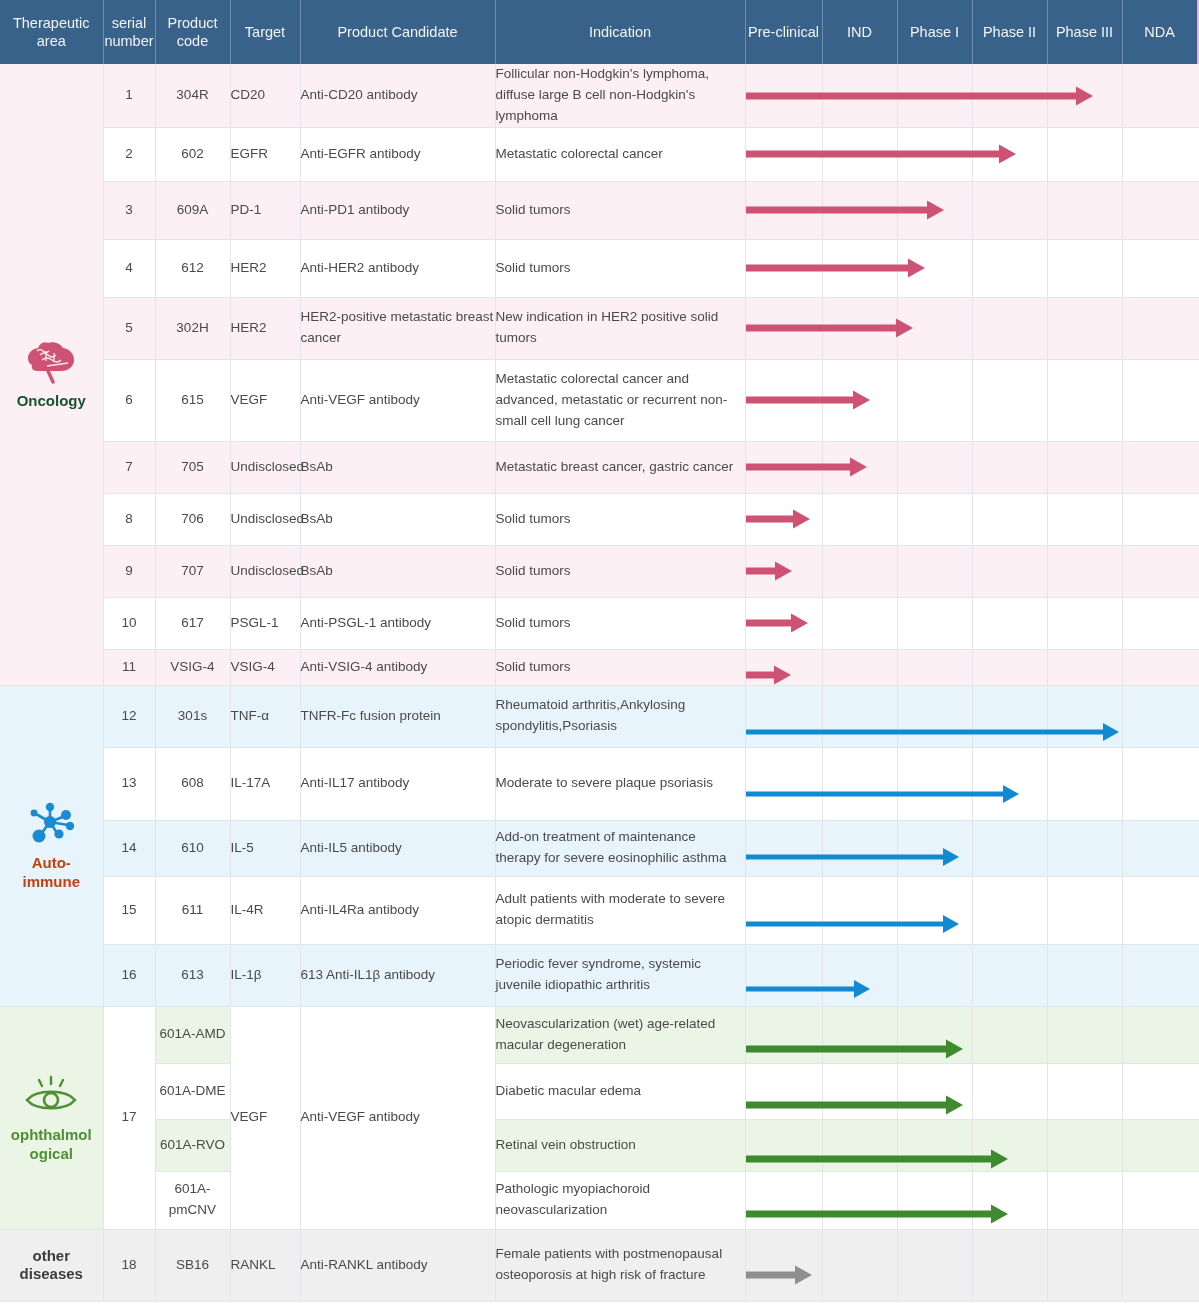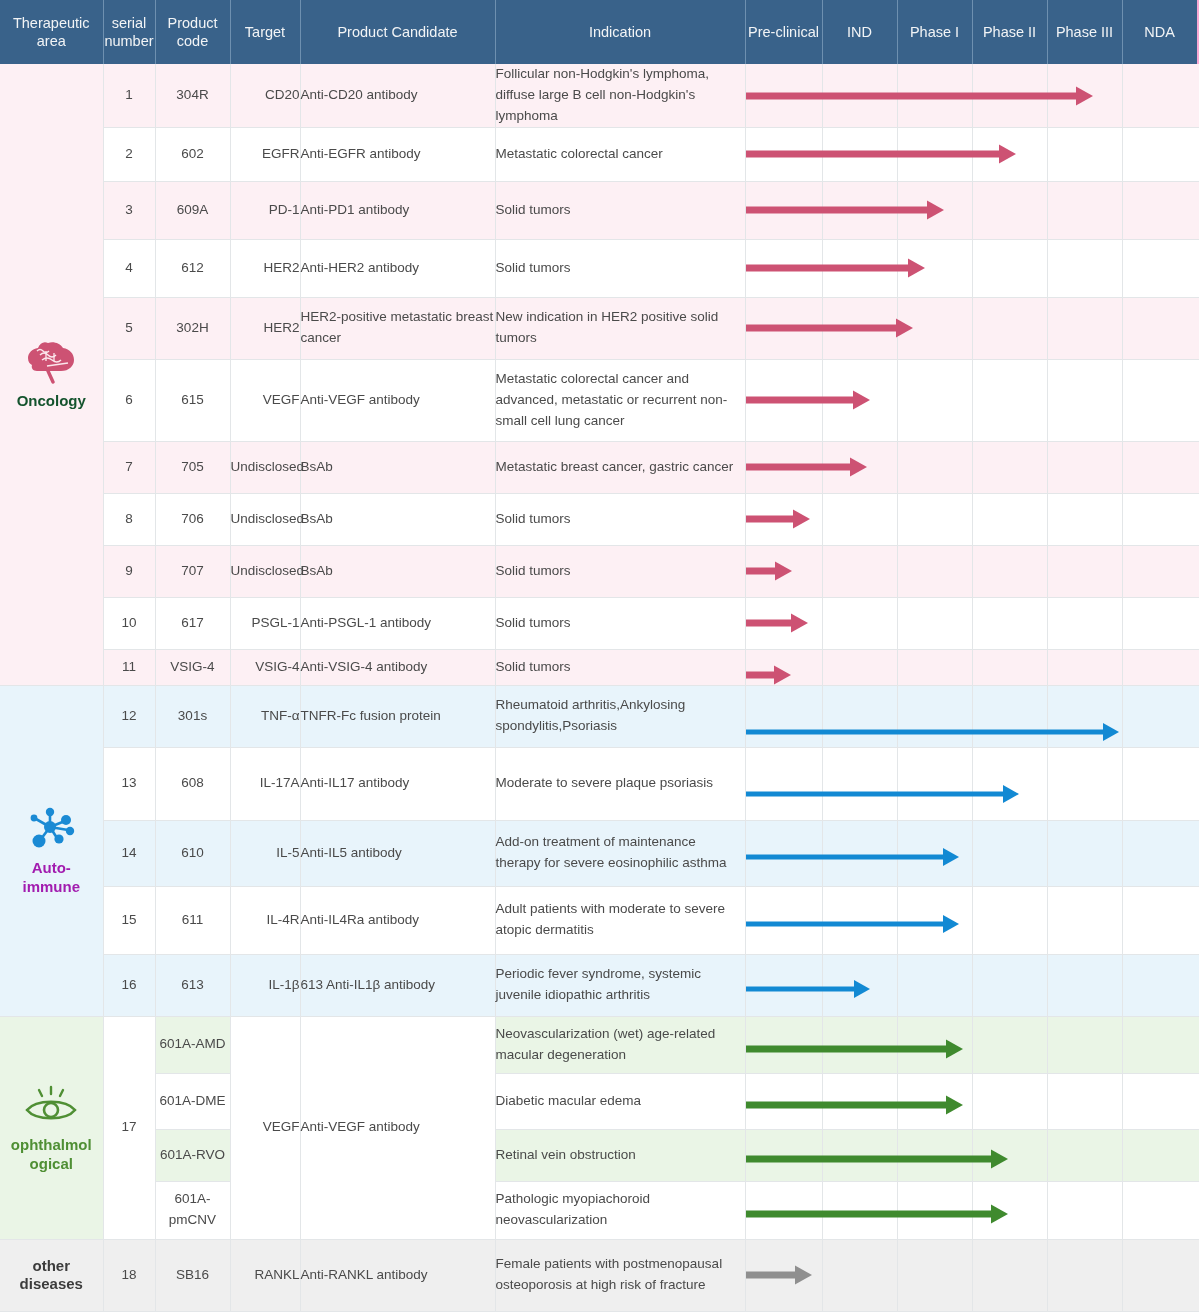--- a/index.html
+++ b/index.html
@@ -27,21 +27,21 @@
   td{
     font-size:13.5px;
     color:#4a4a4a;
     border-right:1px solid #e3e6e8;
     border-bottom:1px solid #e3e6e8;
     vertical-align:middle;
     line-height:1.55;
   }
   td.num{text-align:center;}
   td.code{text-align:center;}
-  td.target{text-align:right;}
+  td.target{text-align:left;}
   td.cand{padding-left:14px;text-align:left;}
   td.ind{padding-left:12px;padding-right:10px;text-align:left;}
   td.phase{border-right:1px solid #e3e6e8;}
   td.phase.last{border-right:none;}
 
   
   td.area{
     text-align:center;vertical-align:middle;
     border-right:1px solid #e3e6e8;
     font-weight:bold;
@@ -50,21 +50,21 @@
   }
   .area-icon{display:block;margin:0 auto 8px auto;height:46px;}
   .area-label{display:block;line-height:1.25;}
 
   
   .onc-a{background:#fdf0f4;}
   .onc-b{background:#ffffff;}
   .onc-area{background:#fdf0f4;color:#14532d;}
   .imm-a{background:#e8f4fb;}
   .imm-b{background:#ffffff;}
-  .imm-area{background:#e8f4fb;color:#a21caf;}
+  .imm-area{background:#e8f4fb;color:#c2410c;}
   .oph-a{background:#eaf5e6;}
   .oph-b{background:#ffffff;}
   .oph-area{background:#eaf5e6;color:#4f8f34;}
   .oth{background:#efefef;}
   .oth-area{background:#efefef;color:#3c3c3c;}
 
   
   .sec-top td{border-top:1px solid #cfd4d8;}
 
   
@@ -324,21 +324,21 @@
       <td class="cand imm-b">Anti-IL17 antibody</td>
       <td class="ind imm-b">Moderate to severe plaque psoriasis</td>
       <td class="phase imm-b"></td>
       <td class="phase imm-b"></td>
       <td class="phase imm-b"></td>
       <td class="phase imm-b"></td>
       <td class="phase imm-b"></td>
       <td class="phase last imm-b"></td>
     </tr>
 
-    <tr style="height:66px">
+    <tr style="height:56px">
       <td class="num imm-a">14</td>
       <td class="code imm-a">610</td>
       <td class="target imm-a">IL-5</td>
       <td class="cand imm-a">Anti-IL5 antibody</td>
       <td class="ind imm-a">Add-on treatment of maintenance therapy for severe eosinophilic asthma</td>
       <td class="phase imm-a"></td>
       <td class="phase imm-a"></td>
       <td class="phase imm-a"></td>
       <td class="phase imm-a"></td>
       <td class="phase imm-a"></td>

